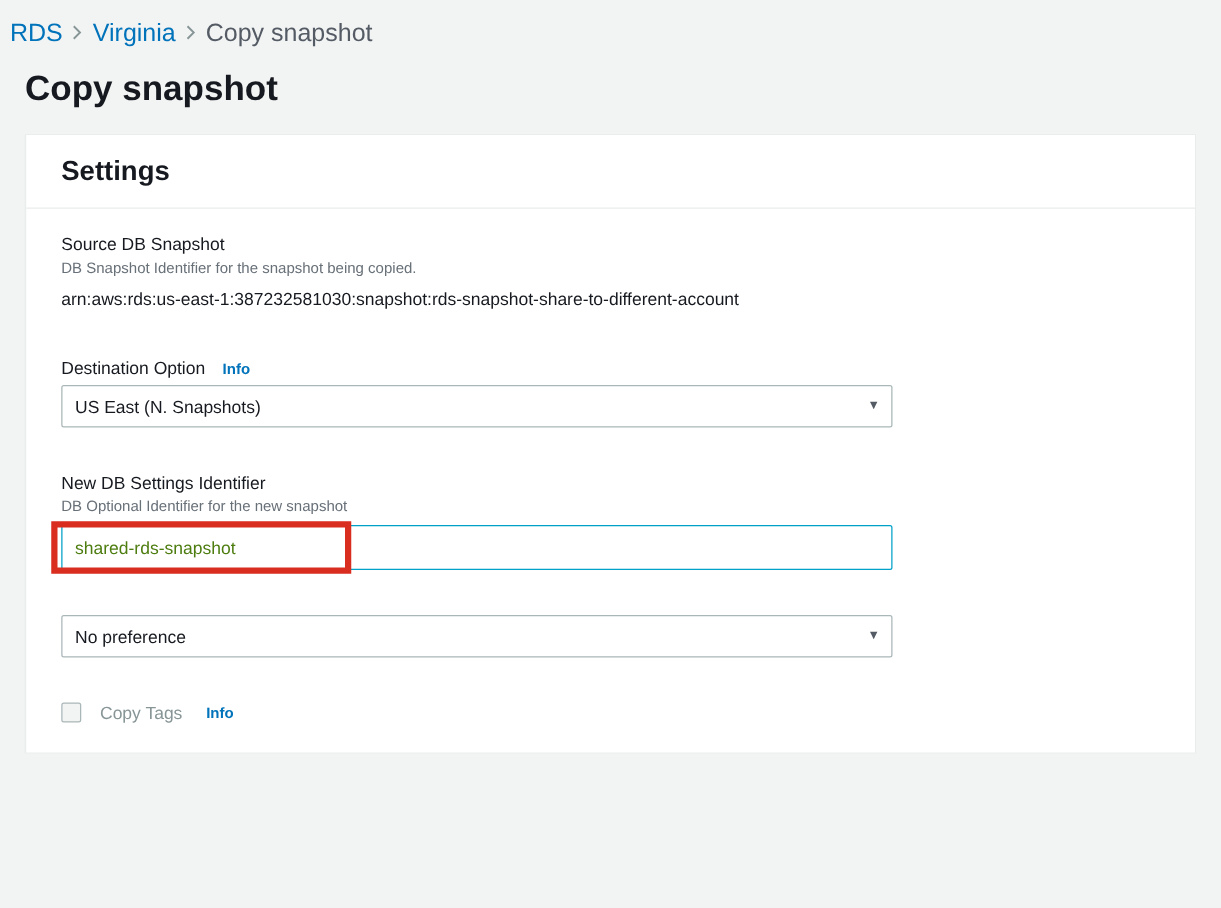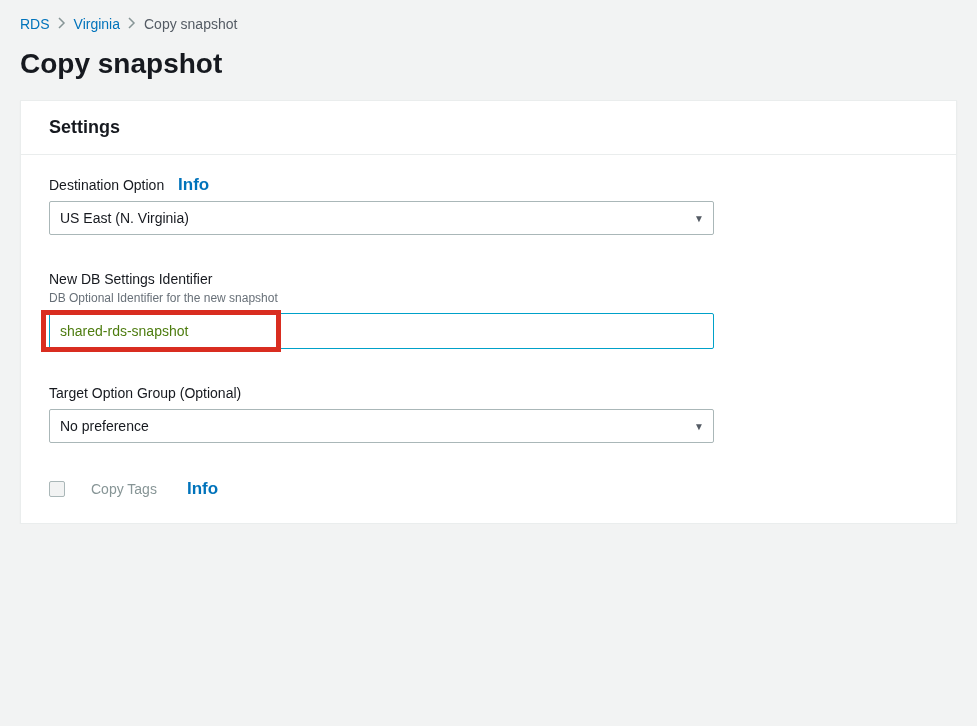--- a/index.html
+++ b/index.html
@@ -4,25 +4,25 @@
   <style>
     * { box-sizing: border-box; margin: 0; padding: 0; }
     body {
       font-family: "Amazon Ember", "Helvetica Neue", Arial, sans-serif;
       background: #f2f3f3;
       color: #16191f;
       font-size: 14px;
       width: 977px;
     }
     .breadcrumb {
-      padding: 16px 20px 8px;
+      padding: 16px 8px 8px;
       display: flex;
       align-items: center;
       gap: 8px;
-      font-size: 14px;
+      font-size: 20px;
     }
     .breadcrumb a {
       color: #0073bb;
       text-decoration: none;
     }
     .breadcrumb .chevron {
       color: #879596;
       font-size: 12px;
     }
     .breadcrumb .current {
@@ -38,21 +38,21 @@
       background: #fff;
       border: 1px solid #eaeded;
       margin: 0 20px;
       box-shadow: 0 1px 1px rgba(0,0,0,0.05);
     }
     .panel-header {
       padding: 16px 28px;
       border-bottom: 1px solid #eaeded;
     }
     .panel-header h2 {
-      font-size: 18px;
+      font-size: 22px;
       font-weight: 700;
       color: #16191f;
     }
     .panel-body {
       padding: 20px 28px 24px;
     }
     .field-group {
       margin-bottom: 36px;
     }
     .field-group:last-child { margin-bottom: 0; }
@@ -68,21 +68,21 @@
     }
     .field-value {
       font-size: 14px;
       color: #16191f;
       line-height: 1.5;
       max-width: 660px;
       margin-top: 6px;
     }
     .info-link {
       color: #0073bb;
-      font-size: 17px;
+      font-size: 12px;
       font-weight: 700;
       margin-left: 10px;
       cursor: pointer;
     }
     .select-wrap {
       position: relative;
       max-width: 665px;
     }
     .select-input {
       width: 100%;
@@ -127,21 +127,21 @@
       left: -8px;
       width: 240px;
       height: 42px;
       border: 5px solid #d92d20;
       pointer-events: none;
       z-index: 5;
     }
     .checkbox-row {
       display: flex;
       align-items: center;
-      gap: 26px;
+      gap: 15px;
     }
     .checkbox {
       width: 16px;
       height: 16px;
       border: 1px solid #aab7b8;
       background: #f2f3f3;
       border-radius: 2px;
     }
     .checkbox-label {
       font-size: 14px;
@@ -168,45 +168,49 @@
 </div>
 
 <h1 class="page-title">Copy snapshot</h1>
 
 <div class="panel">
   <div class="panel-header">
     <h2>Settings</h2>
   </div>
   <div class="panel-body">
 
+    <div class="field-group">
+      <div class="field-label">Source DB Snapshot</div>
+      <div class="field-desc">DB Snapshot Identifier for the snapshot being copied.</div>
+      <div class="field-value">arn:aws:rds:us-east-1:387232581030:snapshot:rds-snapshot-share-to-different-account</div>
+    </div>
 
     <div class="field-group">
       <div class="field-label">
         <span>Destination Option</span>
         <span class="info-link">Info</span>
       </div>
       <div class="select-wrap" style="margin-top:6px;">
         <div class="select-input">
-          <span>US East (N. Virginia)</span>
+          <span>US East (N. Snapshots)</span>
         </div>
         <span class="select-caret">▼</span>
       </div>
     </div>
 
     <div class="field-group">
       <div class="field-label">New DB Settings Identifier</div>
       <div class="field-desc">DB Optional Identifier for the new snapshot</div>
       <div class="highlight-box">
         <div class="red-overlay"></div>
         <input type="text" class="text-input" value="shared-rds-snapshot" style="">
       </div>
     </div>
 
     <div class="field-group">
-      <div class="field-label" style="margin-bottom:8px;">Target Option Group (Optional)</div>
       <div class="select-wrap">
         <div class="select-input">
           <span>No preference</span>
         </div>
         <span class="select-caret">▼</span>
       </div>
     </div>
 
     <div class="field-group" style="margin-bottom:0;">
       <div class="checkbox-row">

